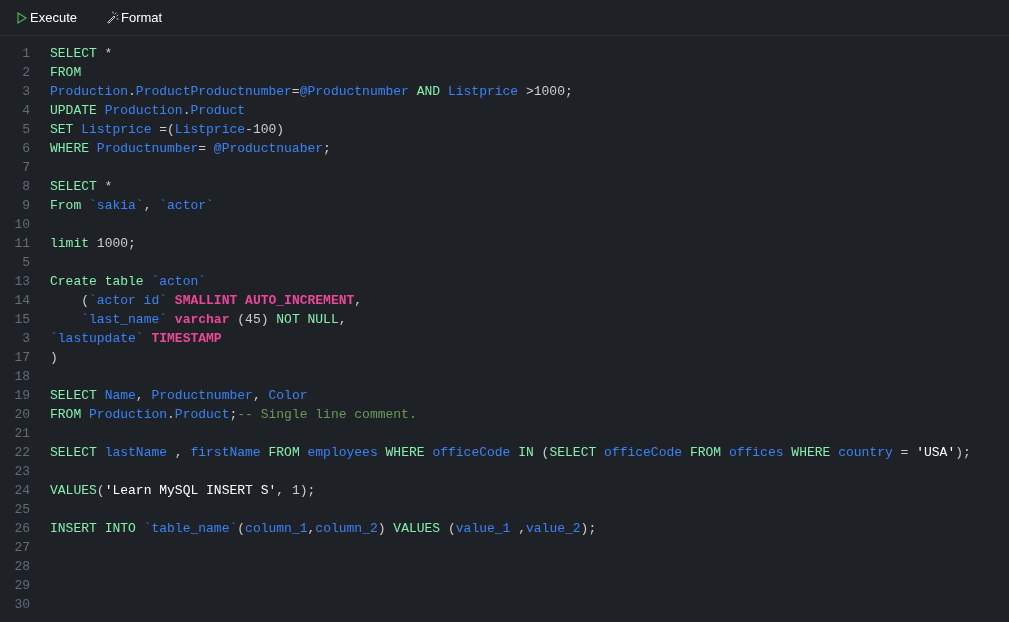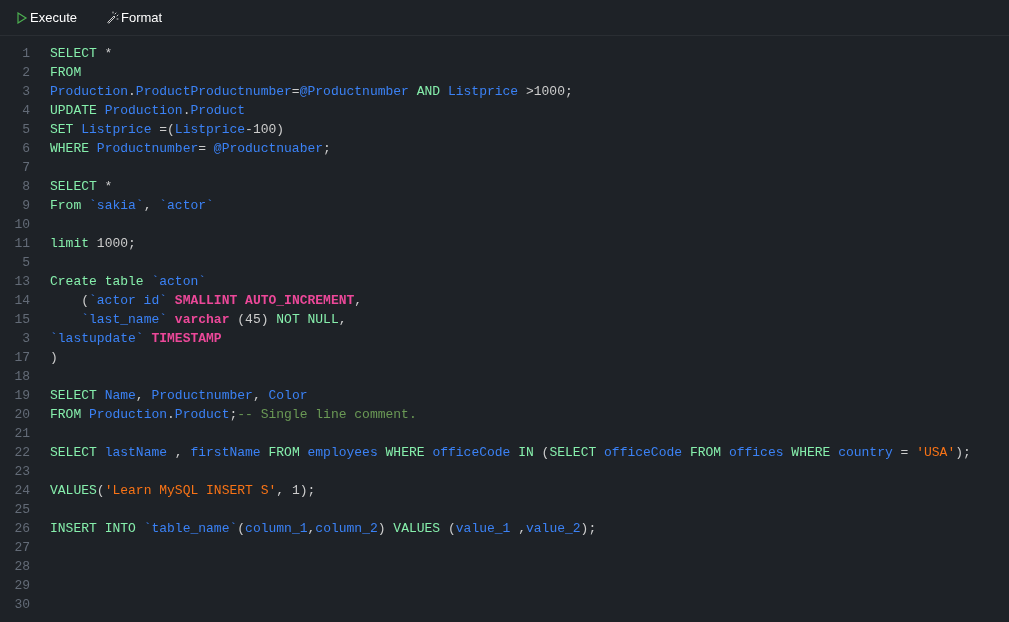--- a/index.html
+++ b/index.html
@@ -53,21 +53,21 @@
       overflow: hidden;
     }
     .code-line {
       line-height: 19px;
       height: 19px;
       white-space: pre;
       color: #cccccc;
     }
     .kw { color: #86efac; }
     .ty { color: #ec4899; font-weight: bold; }
-    .str { color: #f97316; }
+    .str { color: #ffffff; }
     .cmt { color: #6A9955; }
     .id { color: #3b82f6; }
     .num { color: #cccccc; margin-top: 44px; }
   </style>
 </head>
 <body>
 
 <div class="toolbar">
   <div class="toolbar-btn">
     <span class="toolbar-icon">

